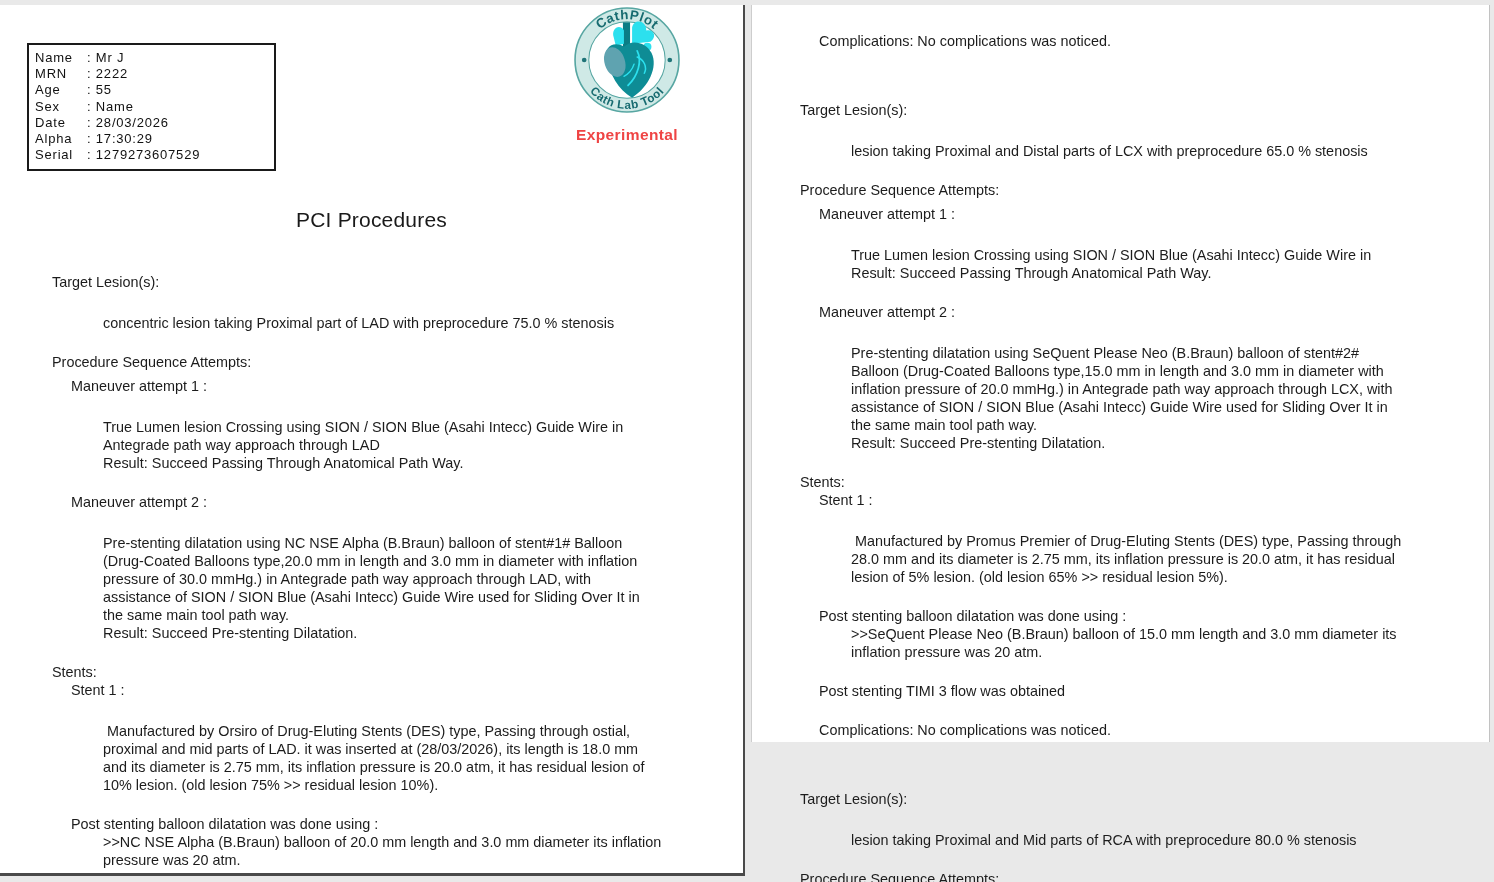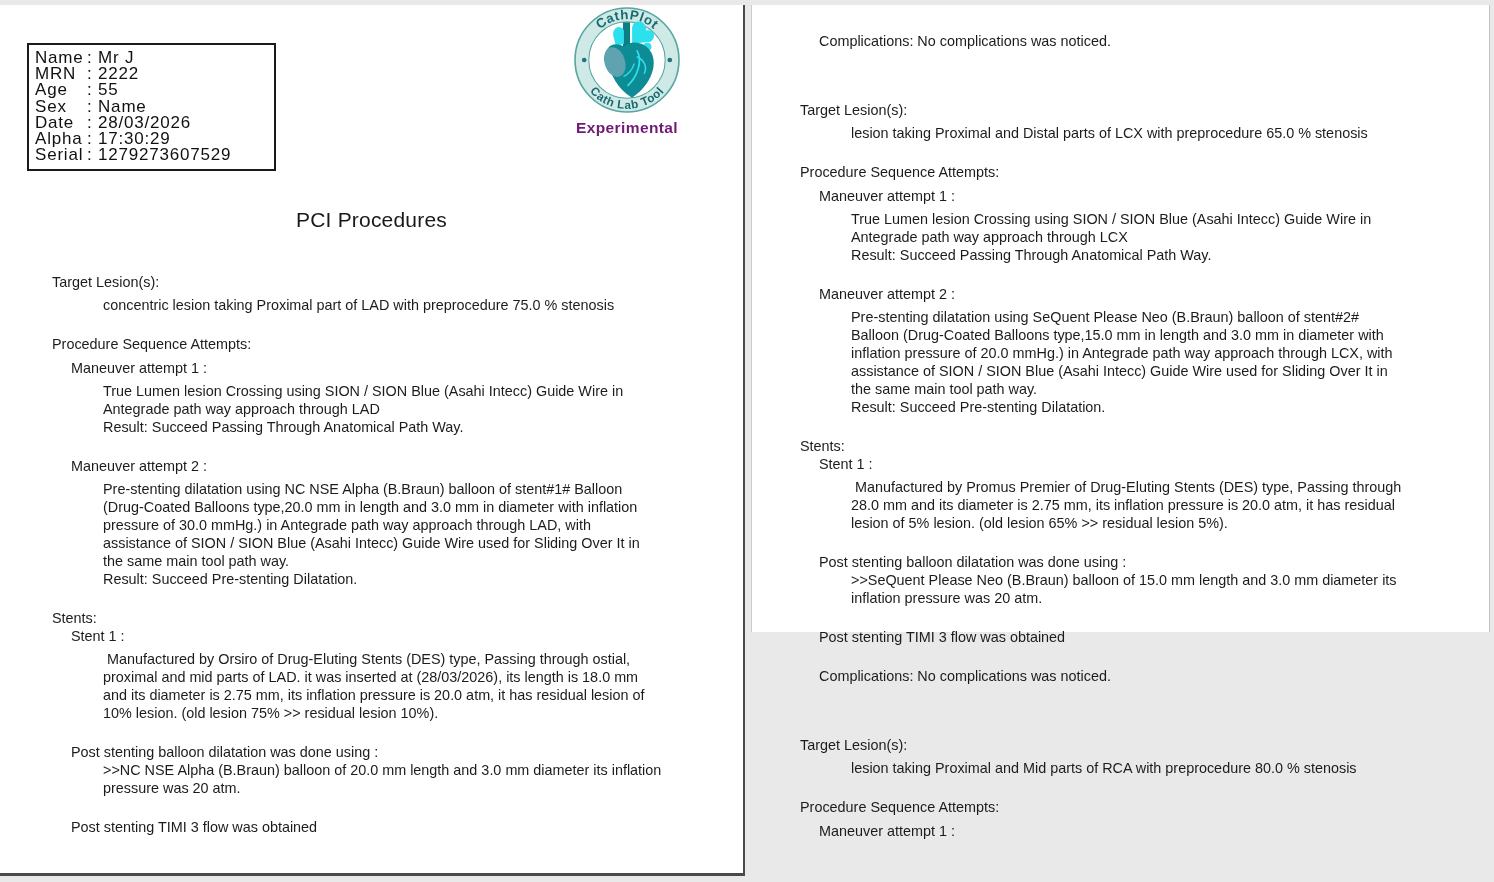--- a/index.html
+++ b/index.html
@@ -4,52 +4,52 @@
 <style>
   html,body{margin:0;padding:0;}
   body{
     width:1494px;height:882px;position:relative;overflow:hidden;
     background:#e9e9e9;
     font-family:"Liberation Sans", sans-serif;
     color:#1c1c1c;
   }
   .page{position:absolute;top:5px;background:#fff;box-sizing:border-box;}
   #page1{left:0;width:745px;height:871px;border-right:2px solid #4a4a4a;border-bottom:3px solid #4a4a4a;}
-  #page2{left:751px;width:739px;height:627px;border-left:1px solid #cdcdcd;border-right:1px solid #c2c2c2;}
+  #page2{left:751px;width:739px;height:737px;border-left:1px solid #cdcdcd;border-right:1px solid #c2c2c2;}
 
   
   #patient-box{
     position:absolute;left:27px;top:38px;width:249px;
     border:2px solid #1a1a1a;padding:5px 6px 6px 6px;box-sizing:border-box;
-    font-size:17px;line-height:16.2px;letter-spacing:0.8px;color:#111;
+    font-size:13px;line-height:16.2px;letter-spacing:0.8px;color:#111;
   }
   .prow{white-space:pre;}
   .plab{display:inline-block;width:52px;}
 
   
   #logo{position:absolute;left:561px;top:1px;width:132px;text-align:center;}
   #logo svg{display:block;margin:0 auto;width:108px;height:108px;}
   #logo-caption{
-    margin-top:5px;font-weight:700;font-size:15.5px;letter-spacing:0.4px;
-    color:#701a75;
+    margin-top:12px;font-weight:700;font-size:15.5px;letter-spacing:0.4px;
+    color:#ef4444;
   }
 
   
   .title{
     position:absolute;top:203px;left:0;width:100%;text-align:center;
     font-size:21px;color:#191919;letter-spacing:0.2px;
   }
 
   
   .blocks{position:absolute;font-size:14.4px;line-height:18px;color:#1c1c1c;}
   #page1 .blocks{left:52px;top:268px;right:8px;}
   #page2 .blocks{left:48px;top:27px;right:6px;}
   .b-section{margin-top:21px;}
   .b-sub{margin-top:6px;padding-left:19px;}
-  .b-para{margin-top:5px;padding-left:51px;}
+  .b-para{margin-top:23px;padding-left:51px;}
   .gap-md{margin-top:21px;}
   .gap-lg{margin-top:51px;}
   .gap-tight{margin-top:0;}
   .blocks>div:first-child{margin-top:0;}
   .tl{white-space:pre;}
 </style>
 </head>
 <body>
 
 <div class="page" id="page1">
@@ -165,21 +165,20 @@
         <div class="tl">lesion taking Proximal and Distal parts of LCX with preprocedure 65.0 % stenosis</div>
       </div>
       <div class="b-section">
         <div class="tl">Procedure Sequence Attempts:</div>
       </div>
       <div class="b-sub">
         <div class="tl">Maneuver attempt 1 :</div>
       </div>
       <div class="b-para">
         <div class="tl">True Lumen lesion Crossing using SION / SION Blue (Asahi Intecc) Guide Wire in</div>
-        <div class="tl">Antegrade path way approach through LCX</div>
         <div class="tl">Result: Succeed Passing Through Anatomical Path Way.</div>
       </div>
       <div class="b-sub gap-md">
         <div class="tl">Maneuver attempt 2 :</div>
       </div>
       <div class="b-para">
         <div class="tl">Pre-stenting dilatation using SeQuent Please Neo (B.Braun) balloon of stent#2#</div>
         <div class="tl">Balloon (Drug-Coated Balloons type,15.0 mm in length and 3.0 mm in diameter with</div>
         <div class="tl">inflation pressure of 20.0 mmHg.) in Antegrade path way approach through LCX, with</div>
         <div class="tl">assistance of SION / SION Blue (Asahi Intecc) Guide Wire used for Sliding Over It in</div>

